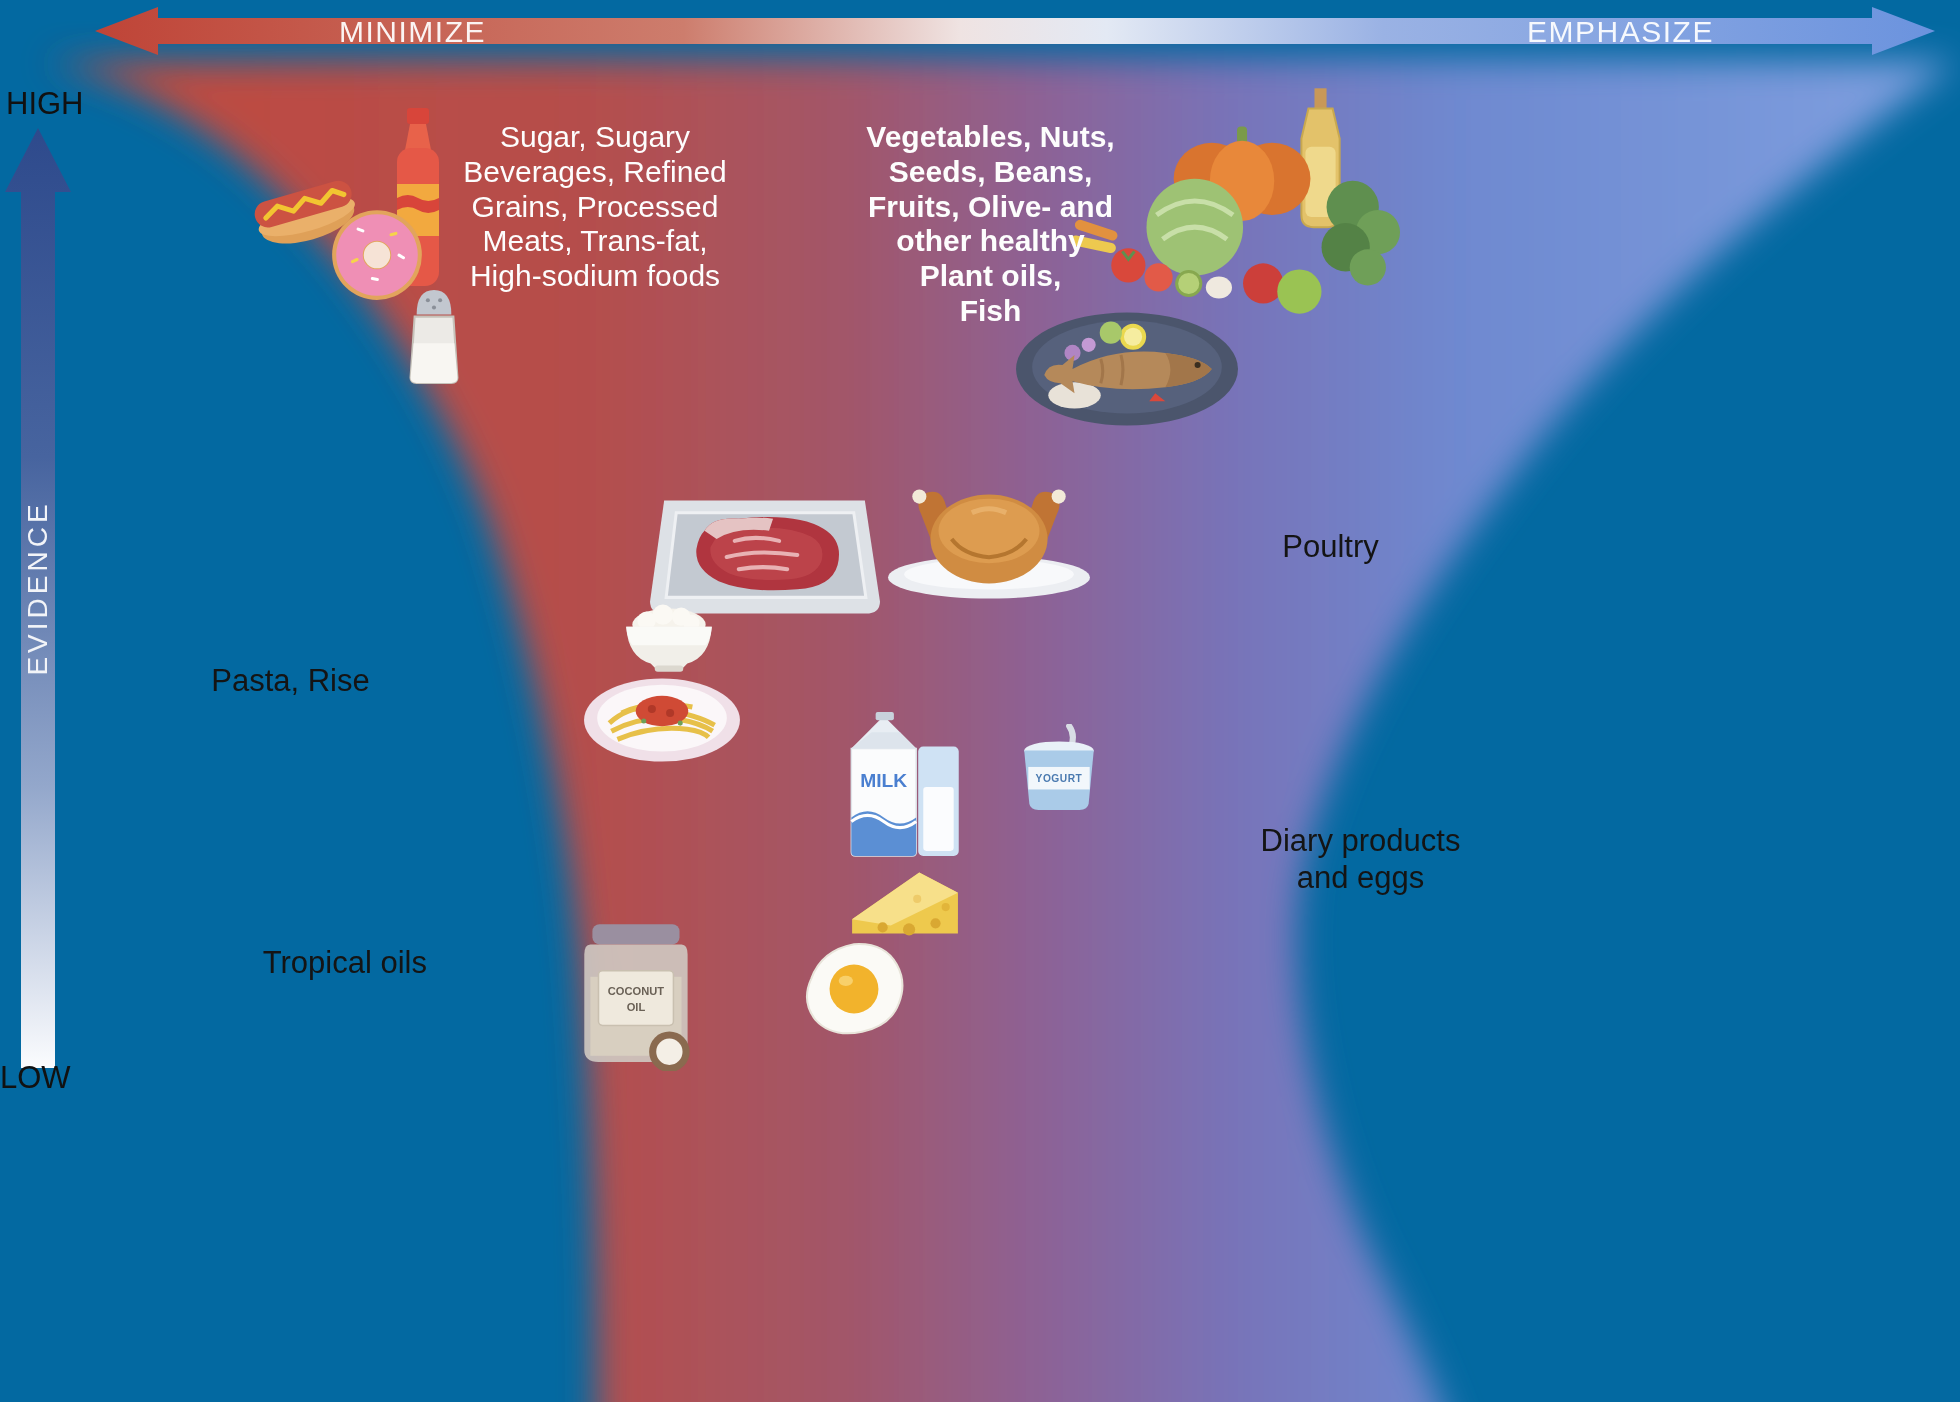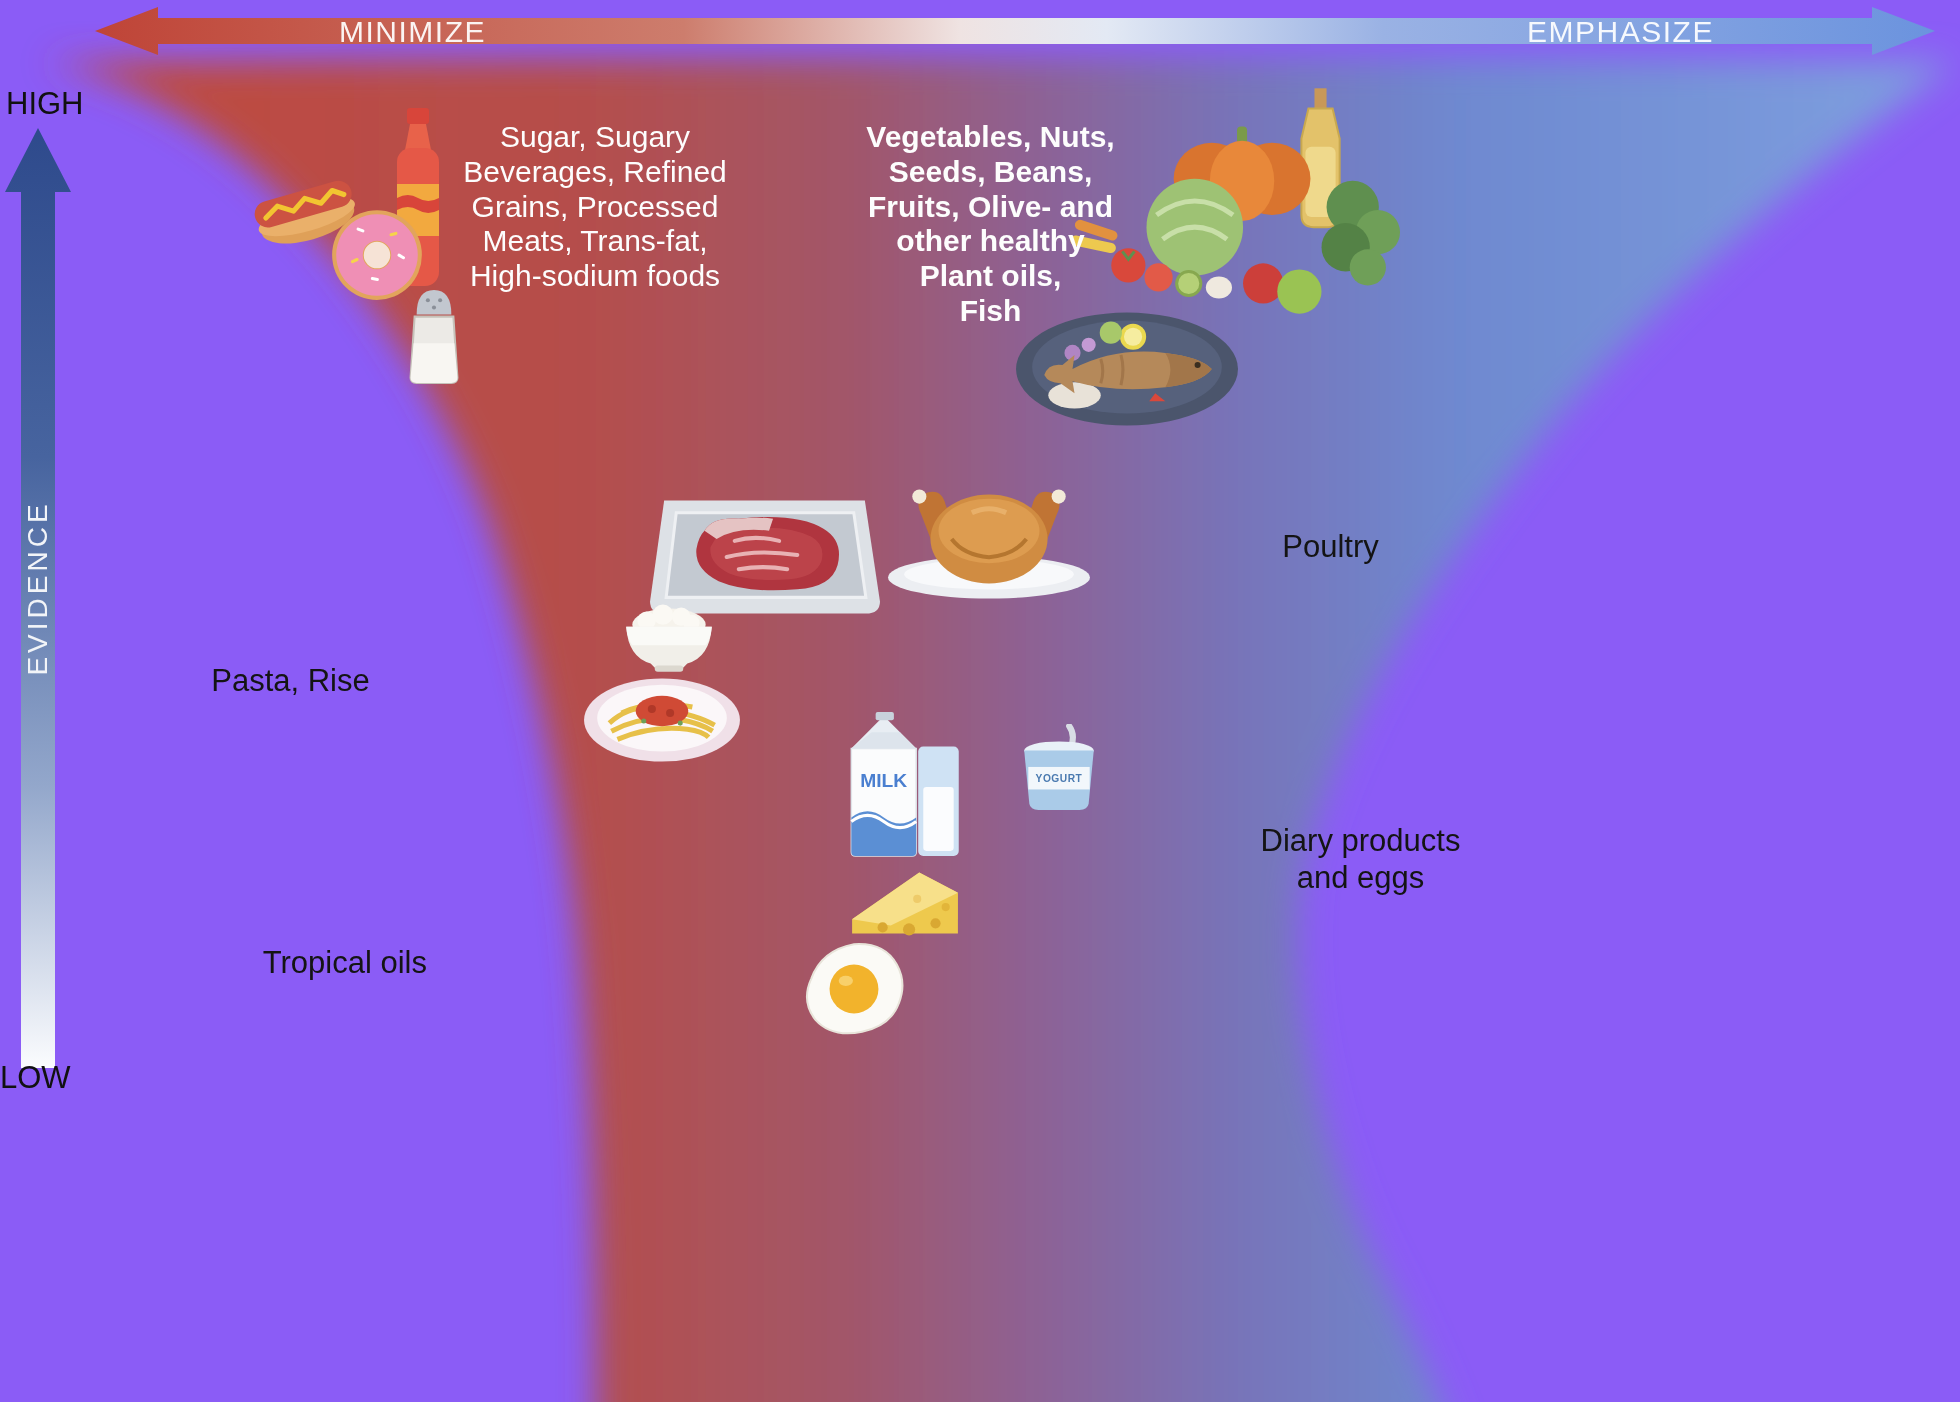--- a/index.html
+++ b/index.html
@@ -1,18 +1,18 @@
 <!DOCTYPE html>
 <html><head>
 <meta charset="utf-8">
 <style>
   * { margin:0; padding:0; box-sizing:border-box; }
   html,body { background:#ffffff; }
   body { font-family:"Liberation Sans", sans-serif; }
-  #stage { position:relative; width:1960px; height:1402px; background:#8b5cf6; overflow:hidden;padding-left:36px; }
+  #stage { position:relative; width:1960px; height:1402px; background:#0369a1; overflow:hidden;padding-left:36px; }
   .bg { position:absolute; left:0; top:0; width:1960px; height:1402px; }
   .icon { position:absolute; z-index:2; }
   .icon svg { width:100%; height:100%; display:block; }
   .lbl { position:absolute; z-index:3; white-space:pre-line; text-align:center; }
   .lbl.white { color:#fdfdfd; font-size:30px; line-height:1.16; font-weight:400; }
   .lbl.dark  { color:#141414; font-size:31px; line-height:1.2; font-weight:400; }
   .arrow-lbl { position:absolute; z-index:3; color:rgba(255,255,255,0.93); font-size:30px;
                letter-spacing:1.5px; text-align:center; font-weight:400; }
   .axis-lbl  { position:absolute; z-index:3; color:#111; font-size:31px; font-weight:400; }
   #evidence-label { position:absolute; z-index:3; left:38px; top:588px;
@@ -301,14 +301,26 @@
   </div>
 
   <div class="icon" style="left:801px; top:938px; width:107px; height:102px;">
     <svg viewBox="0 0 105 100">
       <path d="M52 6 Q82 4 94 26 Q104 44 96 64 Q88 86 60 92 Q30 98 14 80 Q0 62 10 40 Q20 12 52 6 Z" fill="#fbfaf6" stroke="#e8e4da" stroke-width="2"></path>
       <circle cx="52" cy="50" r="24" fill="#f2b32c"></circle>
       <ellipse cx="44" cy="42" rx="7" ry="5" fill="#f8d06a"></ellipse>
     </svg>
   </div>
 
+  <div class="icon" style="left:576px; top:914px; width:127px; height:157px;">
+    <svg viewBox="0 0 125 155">
+      <rect x="16" y="10" width="86" height="20" rx="7" fill="#9a8fa0"></rect>
+      <path d="M14 30 L104 30 Q110 30 110 40 L110 134 Q110 146 96 146 L22 146 Q8 146 8 134 L8 40 Q8 30 14 30 Z" fill="#cfc9c2" opacity="0.9"></path>
+      <rect x="14" y="62" width="90" height="78" fill="#d8cfc0"></rect>
+      <rect x="22" y="56" width="74" height="54" rx="4" fill="#efe9dd" stroke="#c9c0b0" stroke-width="1.5"></rect>
+      <text x="59" y="80" text-anchor="middle" font-size="11" font-weight="bold" fill="#6a6156">COCONUT</text>
+      <text x="59" y="96" text-anchor="middle" font-size="11" font-weight="bold" fill="#6a6156">OIL</text>
+      <circle cx="92" cy="136" r="20" fill="#8a6a4f"></circle>
+      <circle cx="92" cy="136" r="13" fill="#f4efe6"></circle>
+    </svg>
+  </div>
 
 </div>
 
 </body></html>

